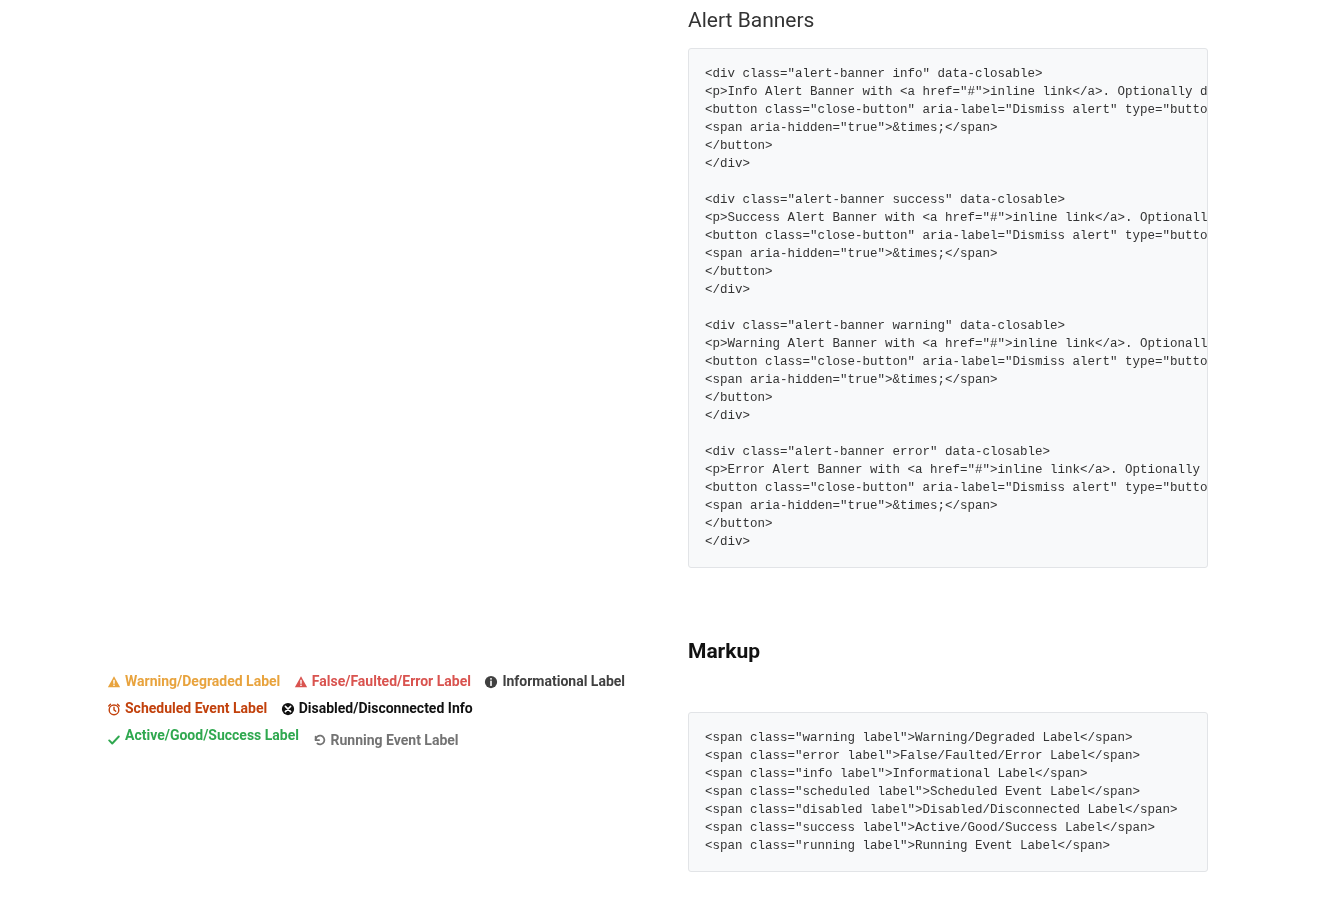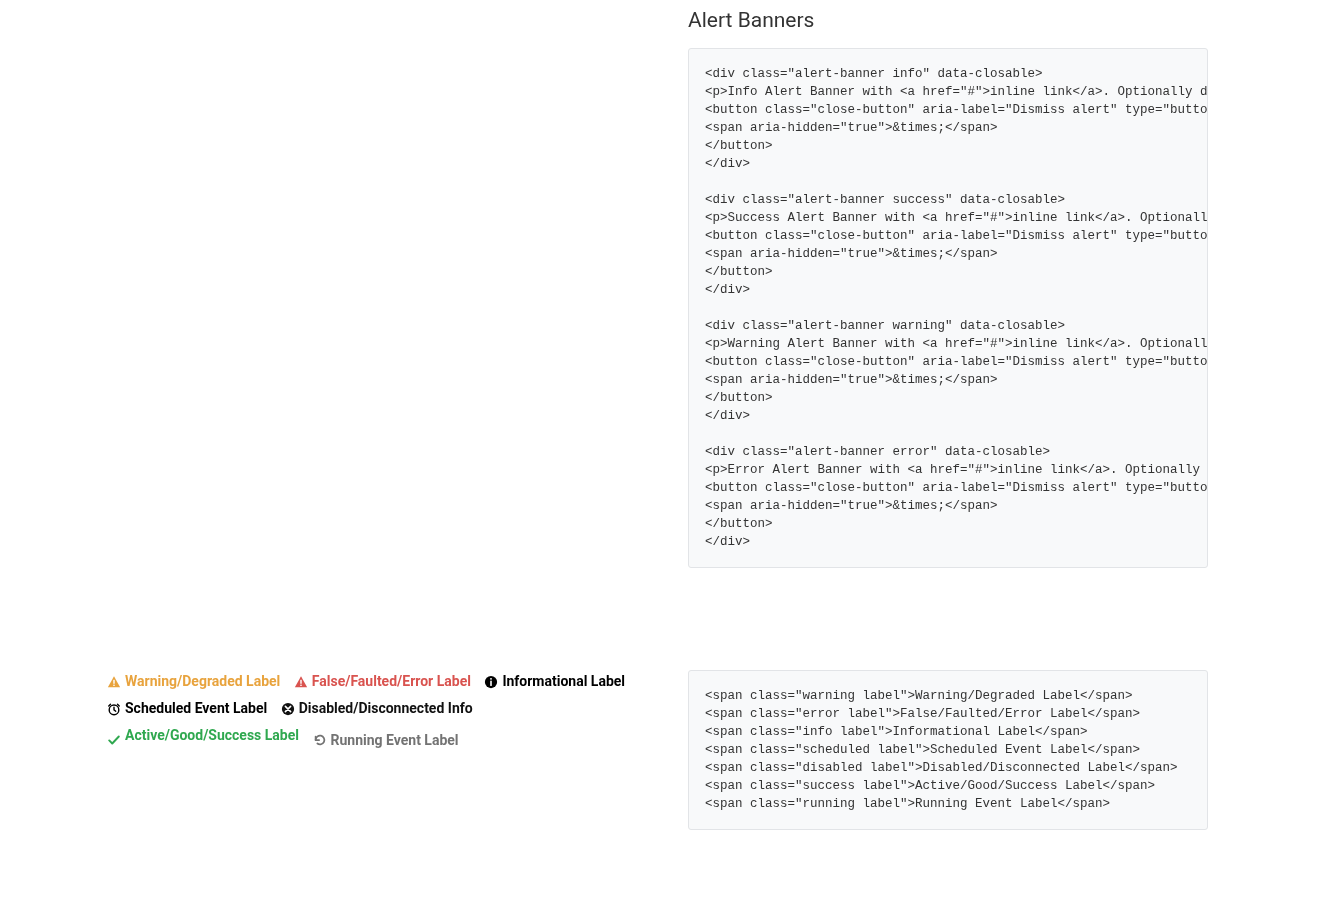--- a/index.html
+++ b/index.html
@@ -71,22 +71,22 @@
   .label .icon {
     display: inline-flex;
     width: 14px;
     height: 14px;
     margin-right: 4px;
     align-items: center;
     justify-content: center;
   }
   .label.warning { color: #e8a33d; }
   .label.error   { color: #d9534f; justify-content: space-between; }
-  .label.info    { color: #000000; }
-  .label.scheduled { color: #000000; text-align: center; }
+  .label.info    { color: #404040; }
+  .label.scheduled { color: #c2410c; text-align: center; }
   .label.disabled  { color: #111; }
   .label.success { color: #2fa84f; align-items: flex-end; }
   .label.running { color: #737373; }
   svg { display:block; }
 </style>
 </head>
 <body>
 
 <div class="page">
 
@@ -203,20 +203,21 @@
                 <path d="M3 4 L3 8 L7 8" stroke="currentColor" stroke-width="2" fill="none" stroke-linecap="round" stroke-linejoin="round"></path>
               </svg>
           </span>
           <span>Running Event Label</span>
         </span>
 
       </div>
     </div>
 
     <div class="col-right">
+      <h3 class="section-title bold">Markup</h3>
       <div style="height:32px"></div>
       <pre class="code">&lt;span class="warning label"&gt;Warning/Degraded Label&lt;/span&gt;
 &lt;span class="error label"&gt;False/Faulted/Error Label&lt;/span&gt;
 &lt;span class="info label"&gt;Informational Label&lt;/span&gt;
 &lt;span class="scheduled label"&gt;Scheduled Event Label&lt;/span&gt;
 &lt;span class="disabled label"&gt;Disabled/Disconnected Label&lt;/span&gt;
 &lt;span class="success label"&gt;Active/Good/Success Label&lt;/span&gt;
 &lt;span class="running label"&gt;Running Event Label&lt;/span&gt;</pre>
     </div>
   </div>

